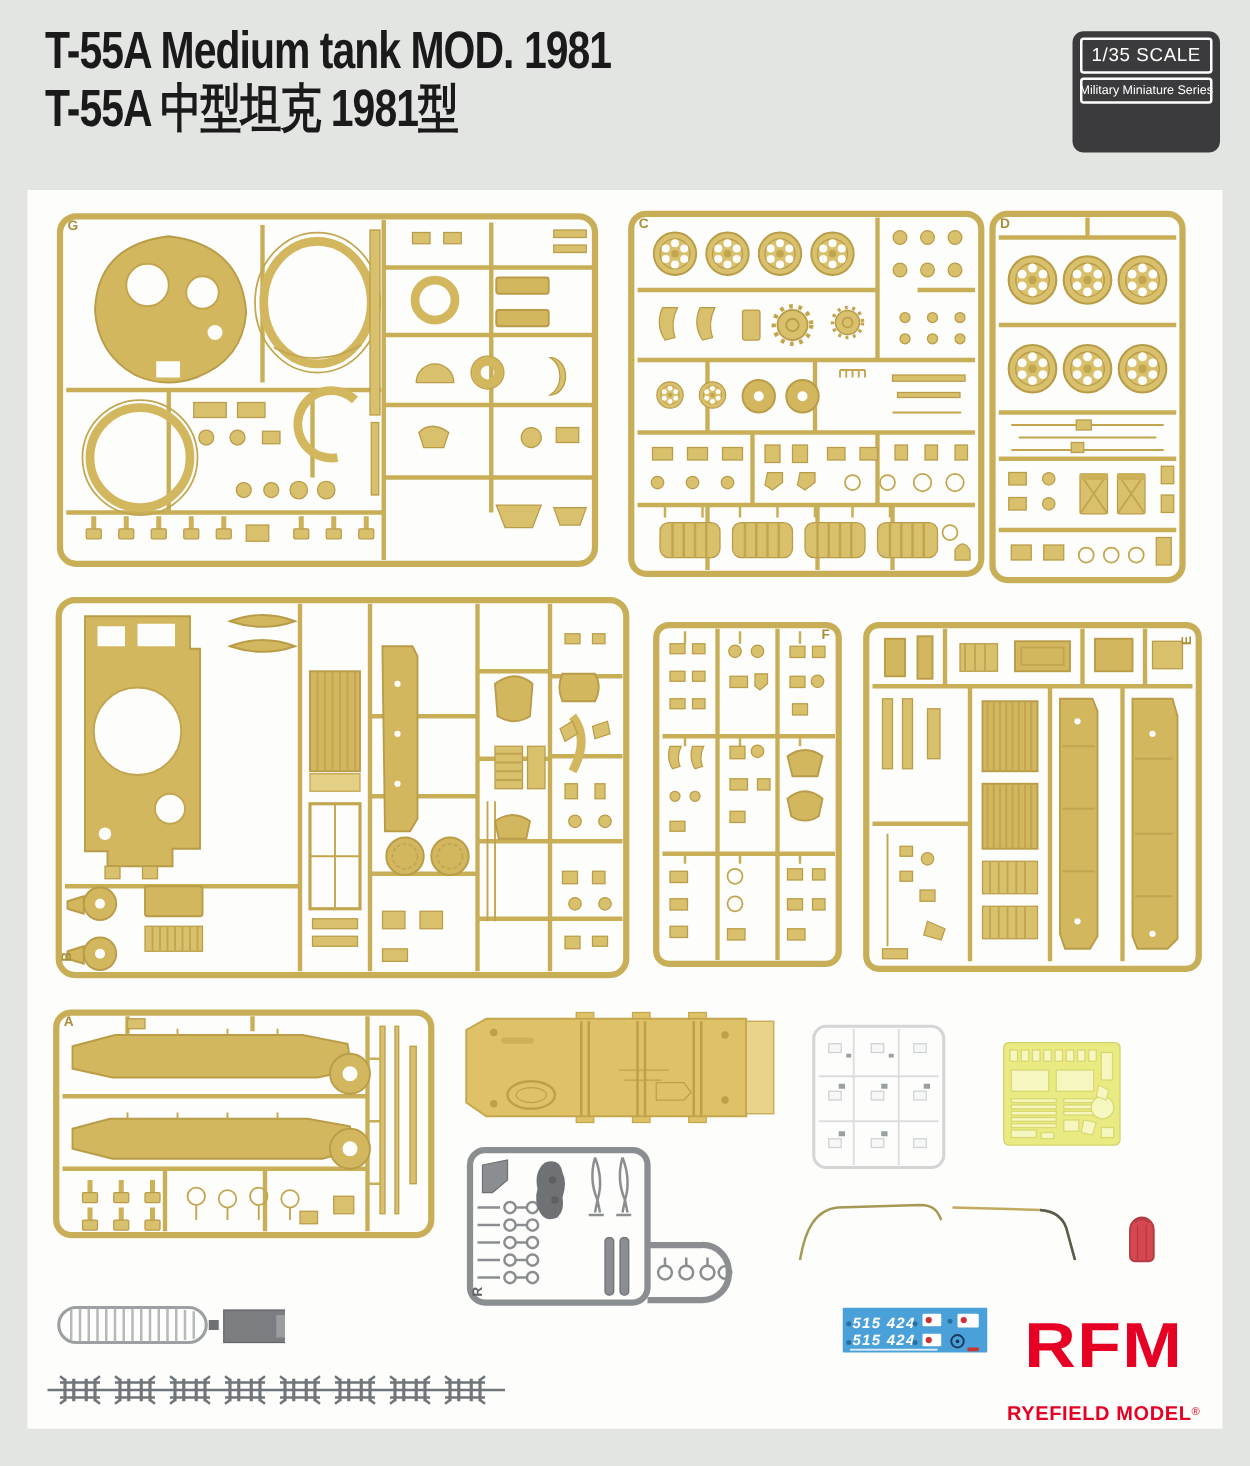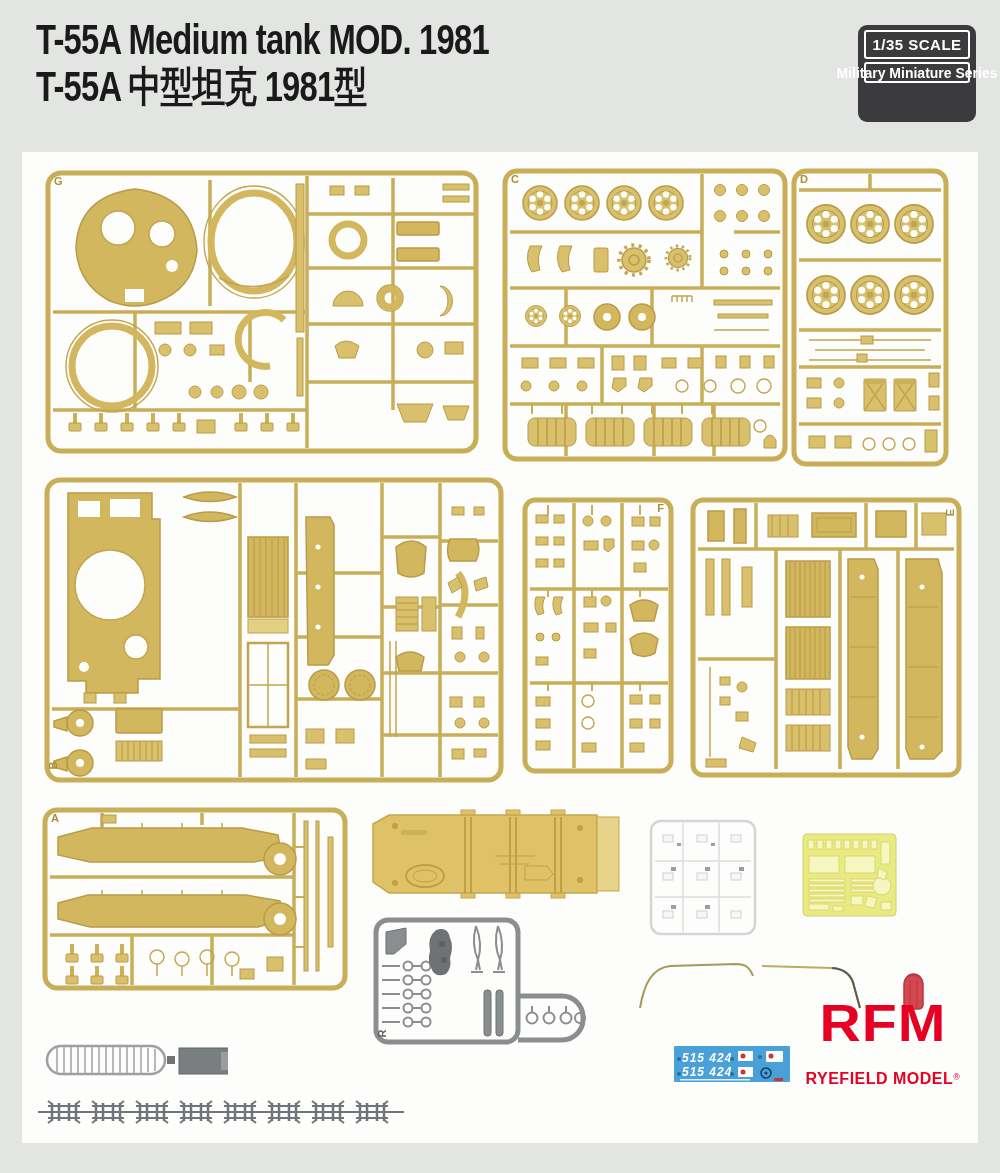--- a/index.html
+++ b/index.html
@@ -6,24 +6,24 @@
   body{width:1000px;height:1173px;position:relative;background:#e3e5e2;
        font-family:"Liberation Sans",sans-serif;overflow:hidden}
   .panel{position:absolute;left:22px;top:152px;width:956px;height:991px;background:#fdfdfb}
   .title{position:absolute;left:36px;top:16px;color:#1a1a1a;font-weight:bold;
          transform:scaleX(.78);transform-origin:0 0;letter-spacing:-1px;white-space:nowrap}
   .title .l1{font-size:42px;line-height:1.12}
   .title .l2{font-size:42px;line-height:1.12}
   .badge{position:absolute;left:858px;top:25px;width:118px;height:97px;background:#3b3b3d;
          border-radius:9px;padding:5px 6px;box-sizing:border-box;display:flex;flex-direction:column;gap:3px}
   .badge .cell{border:2px solid #fff;border-radius:3px;color:#fff;display:flex;
-               align-items:center;justify-content:center;font-weight:bold;white-space:nowrap}
+               align-items:center;justify-content:center;font-weight:normal;white-space:nowrap}
   .b1{height:25px;font-size:15px;letter-spacing:.5px}
   .b2{flex:1;font-size:37px;letter-spacing:2px}
-  .b3{height:17px;font-size:14px}
+  .b3{height:17px;font-size:10px}
   .sprue{position:absolute}
   .sprue svg{display:block;width:100%;height:100%}
   .sletter{position:absolute;font-weight:bold;color:#a8903c;font-size:11px;line-height:1}
   .sletter.gray{color:#5f6264}
   .rot{transform:rotate(-90deg)}
   svg .fr{fill:none;stroke:#c9ae58;stroke-width:5}
   svg .rn{stroke:#c9ae58;stroke-width:3.5;fill:none}
   svg .rn2{stroke:#c9ae58;stroke-width:2;fill:none}
   svg .p{fill:#d8c06c;stroke:#b99c48;stroke-width:1}
   svg .p2{fill:#d2b75f;stroke:#b99c48;stroke-width:1.5}
@@ -33,21 +33,21 @@
   svg .wh{fill:#fdfdfb}
   svg .dk{stroke:#c2a54f;stroke-width:1.5;fill:none}
   svg .gfr{fill:none;stroke:#8b8e90;stroke-width:5}
   svg .gp{fill:#8b8e90;stroke:#6e7173;stroke-width:1}
   svg .gln{stroke:#8b8e90;stroke-width:2;fill:none}
   svg .cl{fill:none;stroke:#d4d6d6;stroke-width:2.5}
   svg .cln{stroke:#dcdede;stroke-width:1.5;fill:none}
   svg .cfp{fill:#f6f7f7;stroke:#cfd2d2;stroke-width:1}
   svg .pe{fill:#f6f6c0;stroke:#d8d86e;stroke-width:1}
   svg .dtxt{font:italic bold 12px "Liberation Sans",sans-serif;fill:#ffffff;letter-spacing:1px}
-  .brand{position:absolute;left:797px;top:998px;width:172px;text-align:center;color:#e60023}
+  .brand{position:absolute;left:797px;top:1051px;width:172px;text-align:center;color:#e60023}
   .brand .logo{font-size:53px;font-weight:bold;line-height:1;transform:scale(1.08,.96);transform-origin:center top;letter-spacing:1px}
   .brand .name{font-size:16px;font-weight:bold;letter-spacing:.5px;margin-top:19px;white-space:nowrap}
   .brand .reg{font-size:9px;vertical-align:4px;font-weight:normal}
 </style>
 </head>
 <body>
 
 <svg width="0" height="0" style="position:absolute" aria-hidden="true">
   <defs>
     <g id="wheel">

